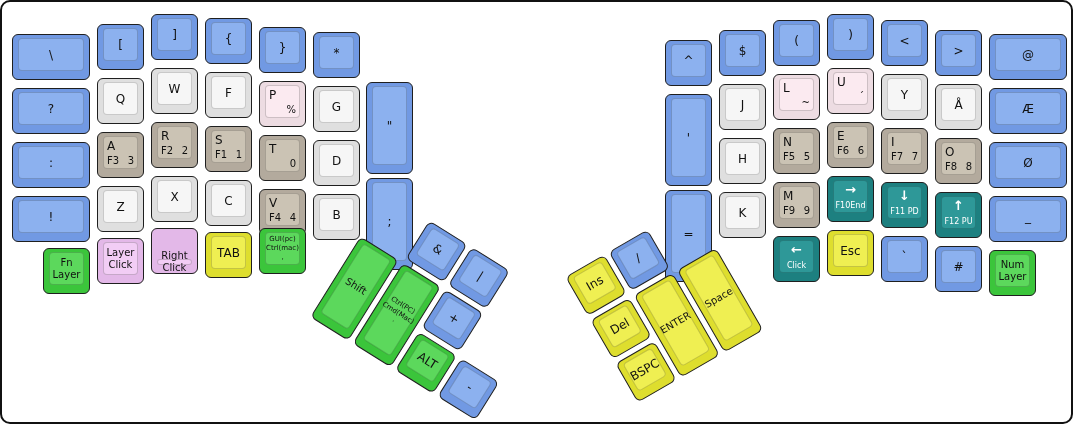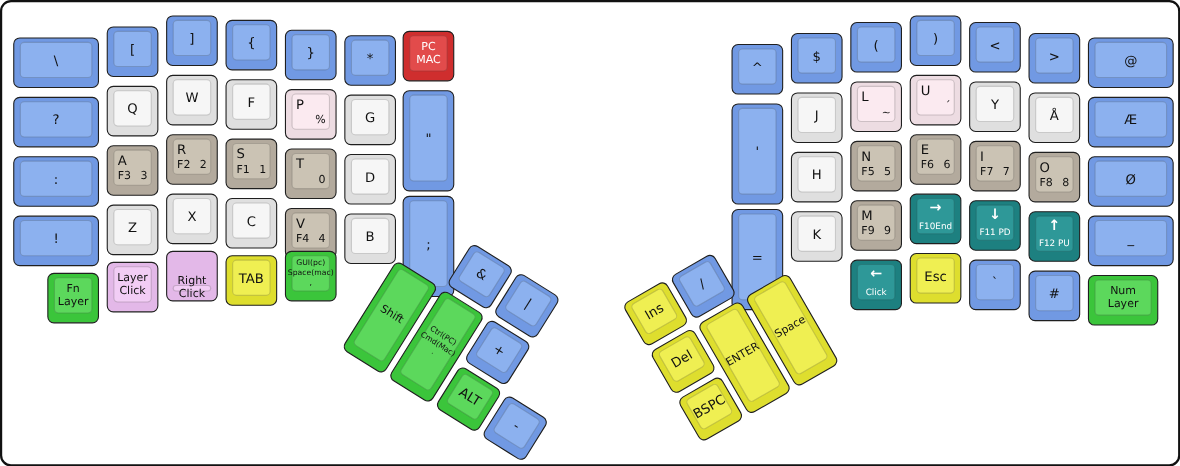--- a/index.html
+++ b/index.html
@@ -174,21 +174,21 @@
         <div class="cap" style="background: rgb(203, 195, 180); color: rgb(17, 17, 17);">
           <span class="lbl lbl-tl">V</span>
           <span class="lbl lbl-bl">F4</span>
           <span class="lbl lbl-br">4</span>
         </div>
       </div>
       <div class="key" style="left: 257px; top: 226px; width: 47px; height: 46px; background: rgb(59, 197, 59);">
         <div class="cap" style="background: rgb(92, 216, 92); color: rgb(17, 17, 17);">
           <div class="lines tiny">
             <div>GUI(pc)</div>
-            <div>Space(mac)</div>
+            <div>Ctrl(mac)</div>
             <div>,</div>
           </div>
         </div>
       </div>
       <div class="key" style="left: 311px; top: 30px; width: 47px; height: 46px; background: rgb(113, 153, 227);">
         <div class="cap" style="background: rgb(140, 177, 239); color: rgb(17, 17, 17);">
           <span class="lbl lbl-c">*</span>
         </div>
       </div>
       <div class="key" style="left: 311px; top: 84px; width: 47px; height: 46px; background: rgb(223, 223, 223);">
@@ -197,28 +197,20 @@
         </div>
       </div>
       <div class="key" style="left: 311px; top: 138px; width: 47px; height: 46px; background: rgb(223, 223, 223);">
         <div class="cap" style="background: rgb(246, 246, 246); color: rgb(17, 17, 17);">
           <span class="lbl lbl-c">D</span>
         </div>
       </div>
       <div class="key" style="left: 311px; top: 192px; width: 47px; height: 46px; background: rgb(223, 223, 223);">
         <div class="cap" style="background: rgb(246, 246, 246); color: rgb(17, 17, 17);">
           <span class="lbl lbl-c">B</span>
-        </div>
-      </div>
-      <div class="key" style="left: 364px; top: 26px; width: 47px; height: 46px; background: rgb(207, 46, 46);">
-        <div class="cap" style="background: rgb(226, 75, 75); color: rgb(255, 255, 255);">
-          <div class="lines">
-            <div>PC</div>
-            <div>MAC</div>
-          </div>
         </div>
       </div>
       <div class="key" style="left: 364px; top: 80px; width: 47px; height: 92px; background: rgb(113, 153, 227);">
         <div class="cap" style="background: rgb(140, 177, 239); color: rgb(17, 17, 17);">
           <span class="lbl lbl-c">"</span>
         </div>
       </div>
       <div class="key" style="left: 364px; top: 176px; width: 47px; height: 92px; background: rgb(113, 153, 227);">
         <div class="cap" style="background: rgb(140, 177, 239); color: rgb(17, 17, 17);">
           <span class="lbl lbl-c">;</span>
@@ -390,21 +382,21 @@
       <div class="key" style="left: 987px; top: 140px; width: 78px; height: 46px; background: rgb(113, 153, 227);">
         <div class="cap" style="background: rgb(140, 177, 239); color: rgb(17, 17, 17);">
           <span class="lbl lbl-c">Ø</span>
         </div>
       </div>
       <div class="key" style="left: 987px; top: 194px; width: 78px; height: 46px; background: rgb(113, 153, 227);">
         <div class="cap" style="background: rgb(140, 177, 239); color: rgb(17, 17, 17);">
           <span class="lbl lbl-c">_</span>
         </div>
       </div>
-      <div class="key" style="left: 987px; top: 248px; width: 64px; height: 46px; background: rgb(59, 197, 59);">
+      <div class="key" style="left: 987px; top: 248px; width: 47px; height: 46px; background: rgb(59, 197, 59);">
         <div class="cap" style="background: rgb(92, 216, 92); color: rgb(17, 17, 17);">
           <div class="lines">
             <div>Num</div>
             <div>Layer</div>
           </div>
         </div>
       </div>
     </div>
   <div id="left-thumb" class="cluster" style="left: 385px; top: 192px; transform: rotate(32deg);">
       <div class="key" style="left: 50px; top: 0px; width: 45px; height: 45px; background: rgb(113, 153, 227);">

